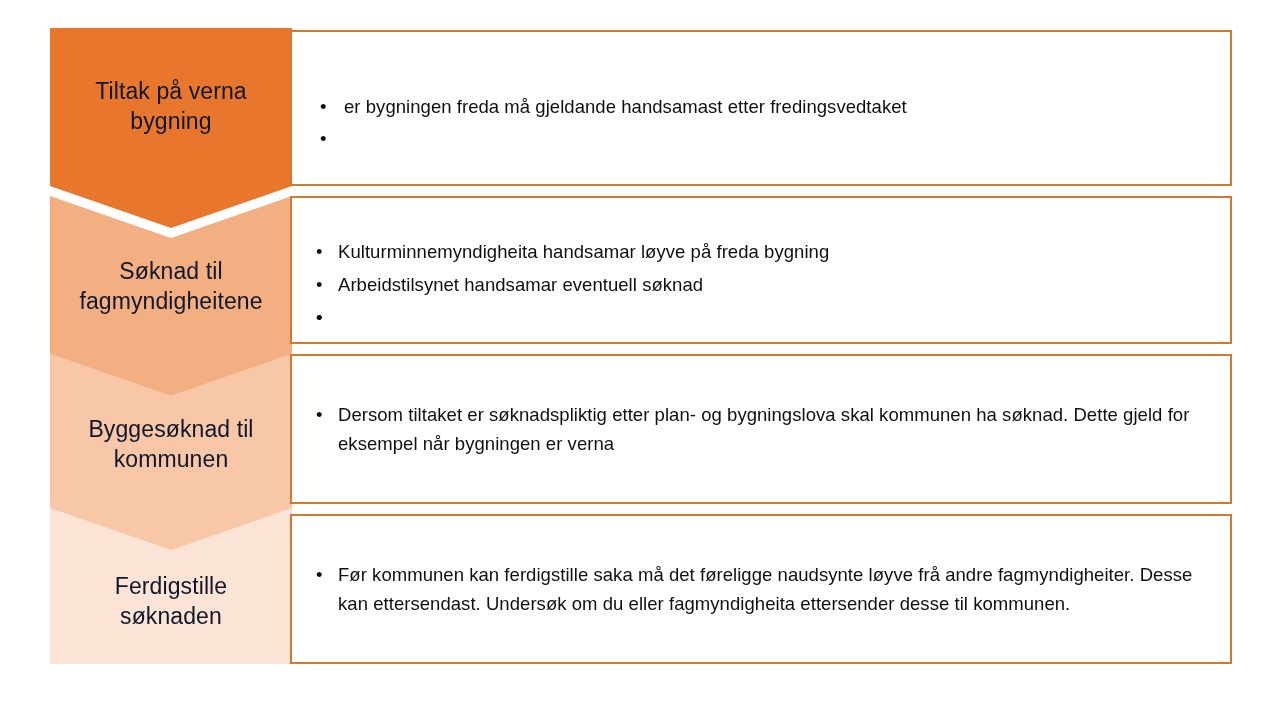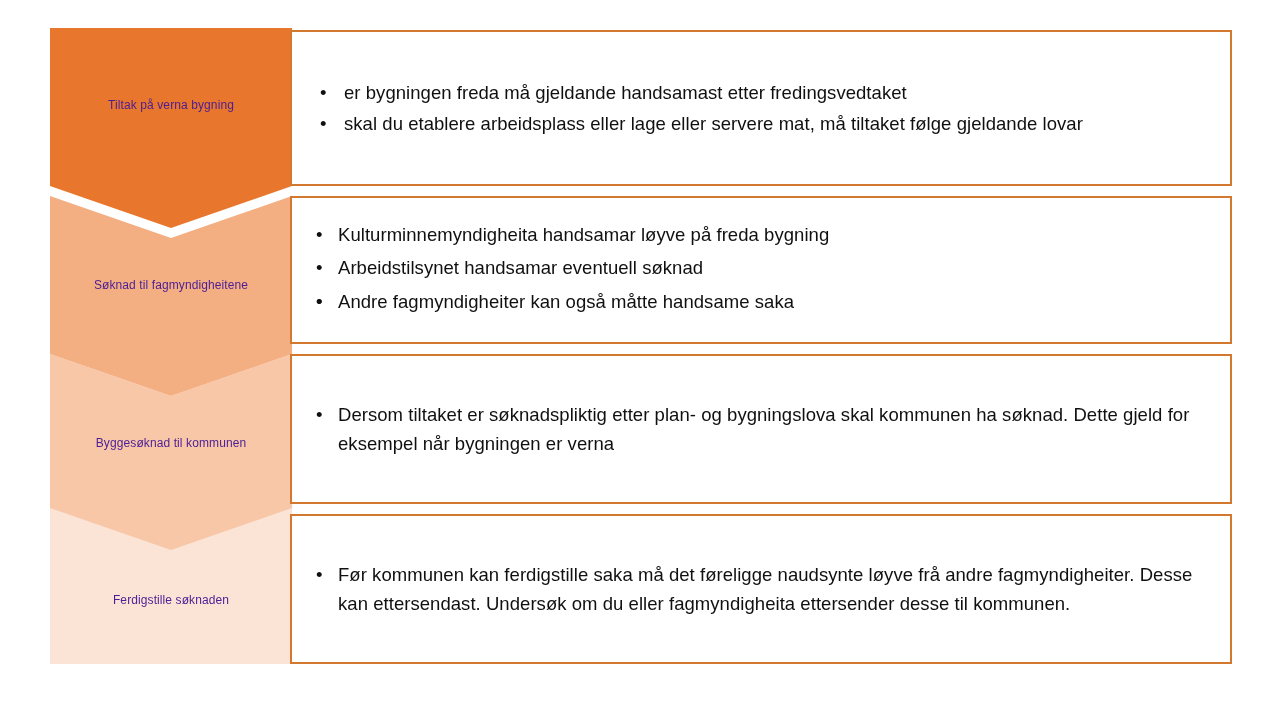--- a/index.html
+++ b/index.html
@@ -36,23 +36,23 @@
     left: 0;
     width: 242px;
     display: flex;
     align-items: center;
     justify-content: center;
     text-align: center;
   }
   .chevron-label {
     position: relative;
     z-index: 3;
-    font-size: 12px;
+    font-size: 23px;
     line-height: 1.32;
-    color: #4c1d95;
+    color: #0f172a;
     padding: 0 14px;
     letter-spacing: 0.1px;
   }
 
   
   .chev-1 { top: 0px;   height: 200px; background: #E8762C;
             clip-path: polygon(0 0, 100% 0, 100% 79%, 50% 100%, 0 79%); }
   .chev-2 { top: 168px; height: 200px; background: #F3AF81;
             clip-path: polygon(0 0, 50% 21%, 100% 0, 100% 79%, 50% 100%, 0 79%); }
   .chev-3 { top: 326px; height: 200px; background: #F7C7A8;
@@ -135,41 +135,39 @@
   </div>
 
   <div class="content-box box-1">
     <ul class="bullets">
       <li>
         <span class="bullet-dot">•</span>
         <span>er bygningen freda må gjeldande handsamast etter fredingsvedtaket</span>
       </li>
       <li>
         <span class="bullet-dot">•</span>
-        <span>skal du etablere arbeidsplass eller lage eller servere mat, må tiltaket følge gjeldande lovar</span>
       </li>
     </ul>
   </div>
 
   <div class="content-box box-2">
     <ul class="bullets">
       <li>
         <span class="bullet-dot">•</span>
         <span>Kulturminnemyndigheita handsamar løyve på freda bygning</span>
       </li>
       <li>
         <span class="bullet-dot">•</span>
         <span>Arbeidstilsynet handsamar eventuell søknad</span>
       </li>
       <li>
         <span class="bullet-dot">•</span>
       </li>
       <li>
         <span class="bullet-dot">•</span>
-        <span>Andre fagmyndigheiter kan også måtte handsame saka</span>
       </li>
     </ul>
   </div>
 
   <div class="content-box box-3">
     <ul class="bullets">
       <li>
         <span class="bullet-dot">•</span>
         <span>Dersom tiltaket er søknadspliktig etter plan- og bygningslova skal kommunen ha søknad. Dette gjeld for eksempel når bygningen er verna</span>
       </li>

